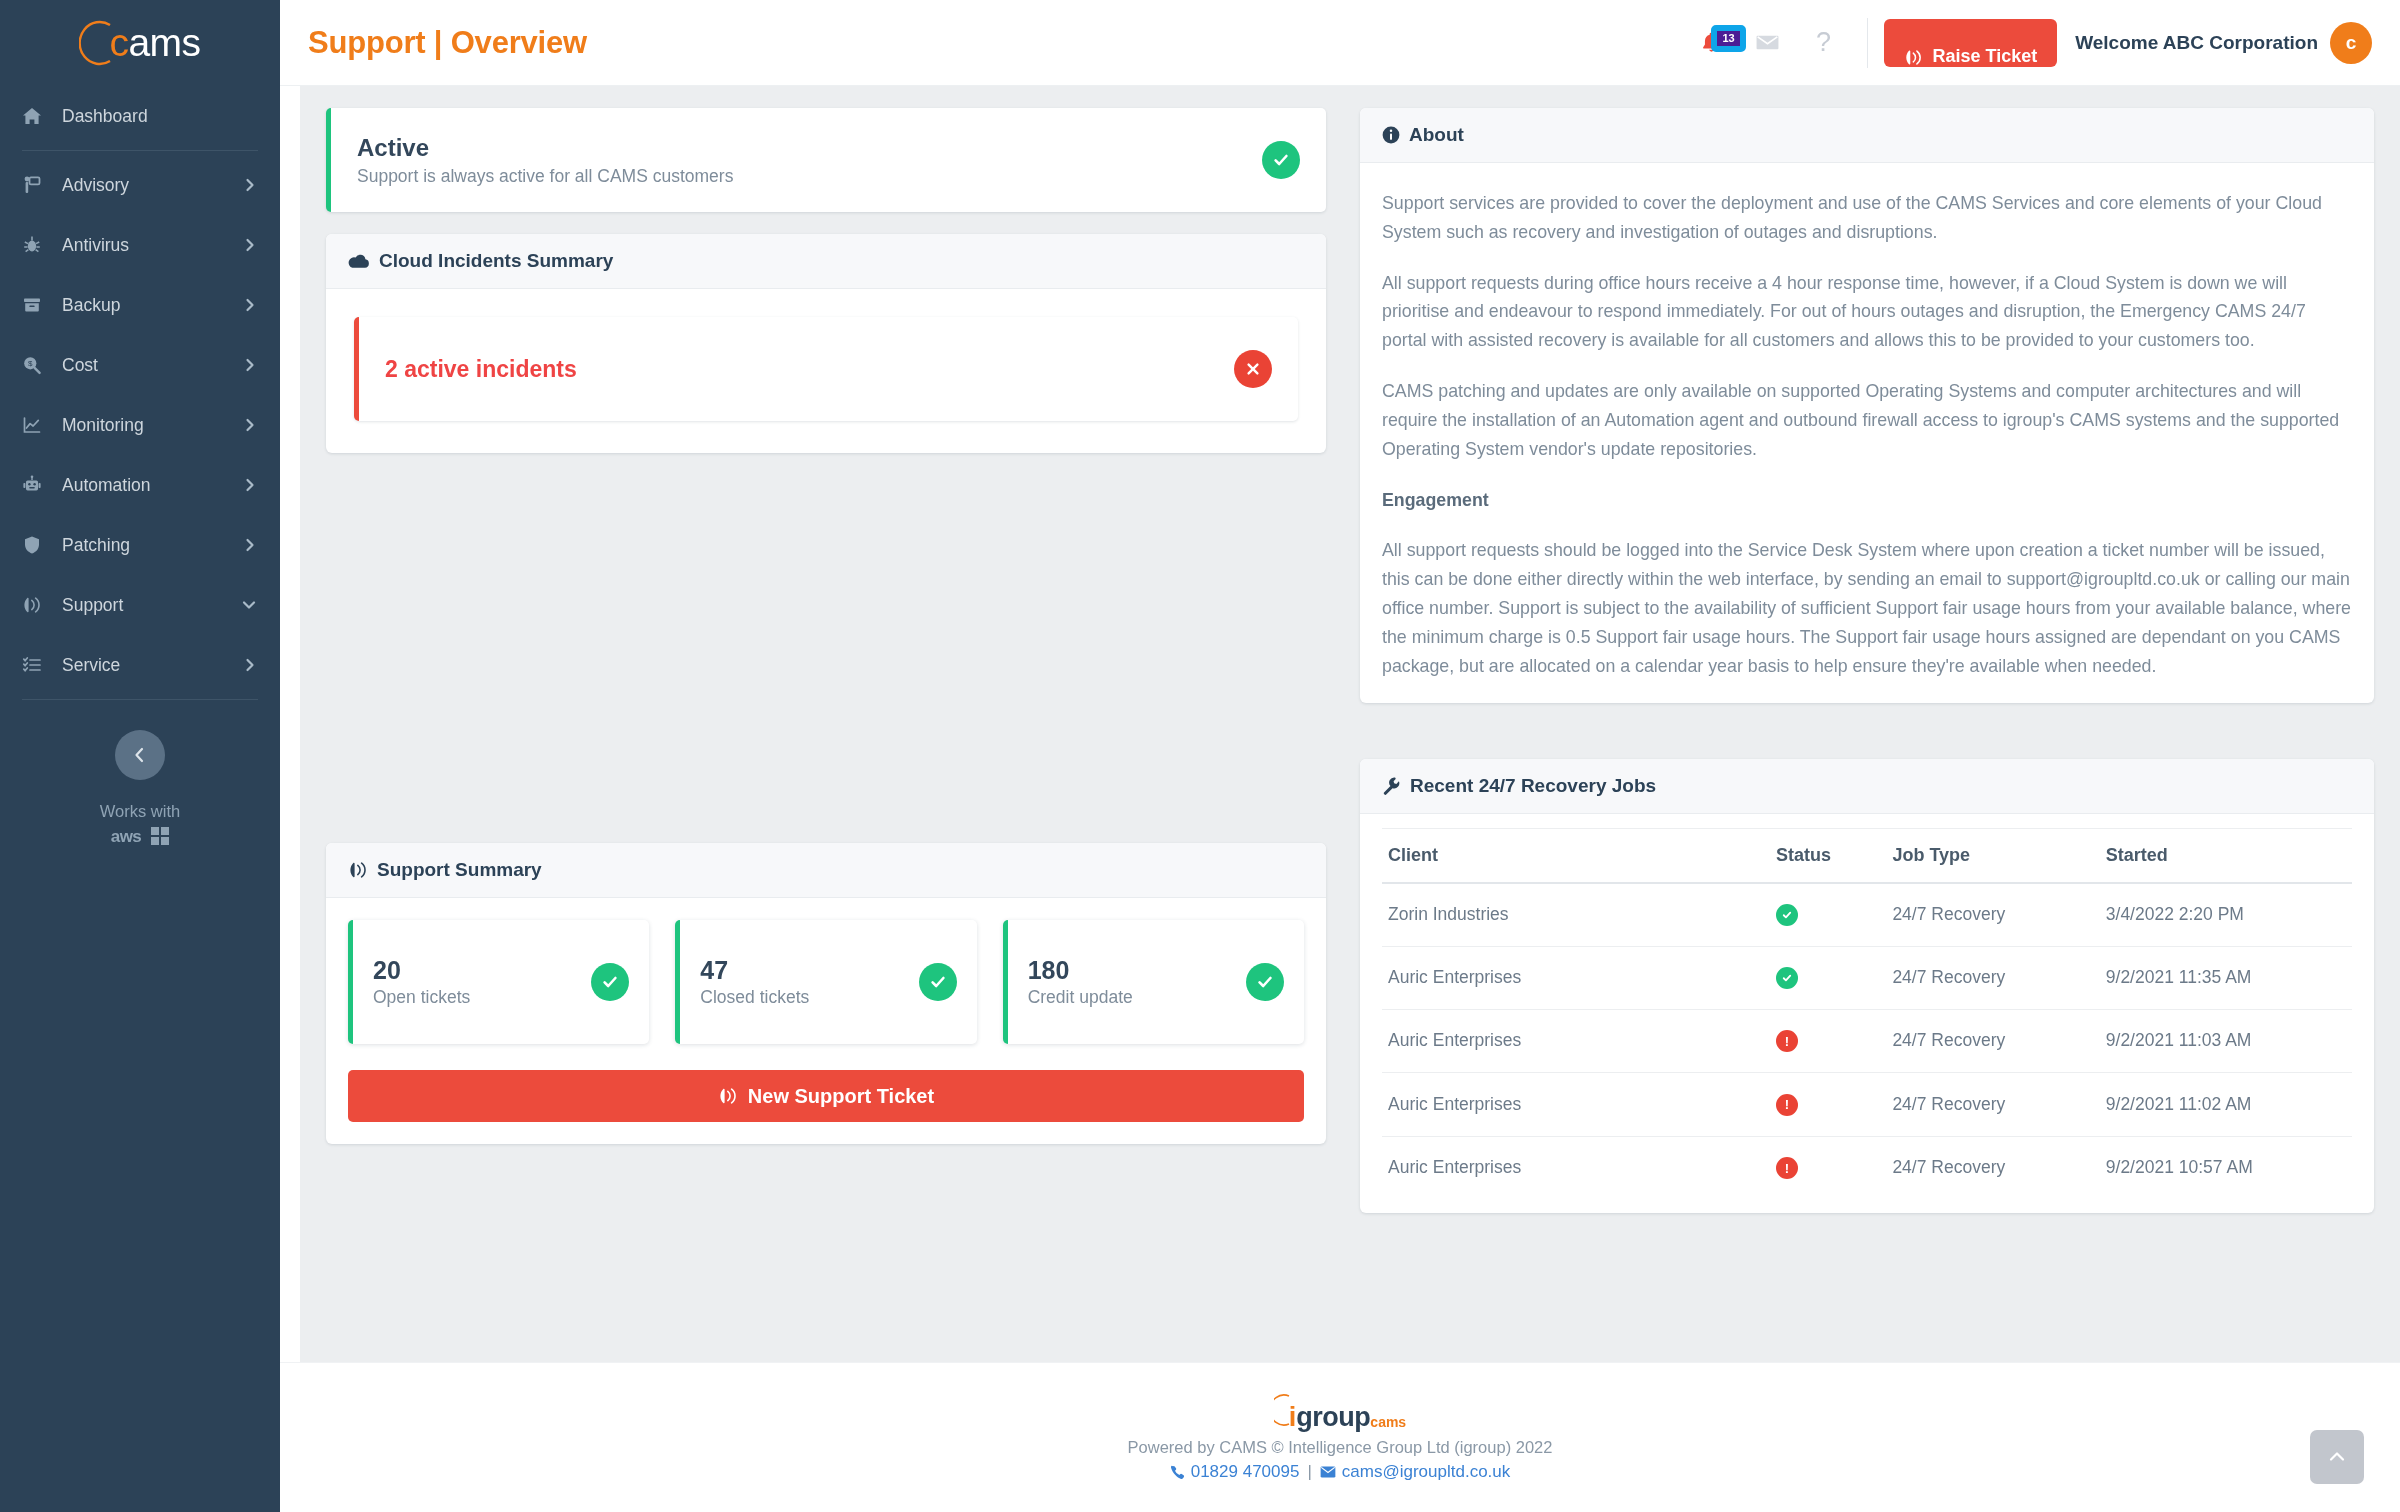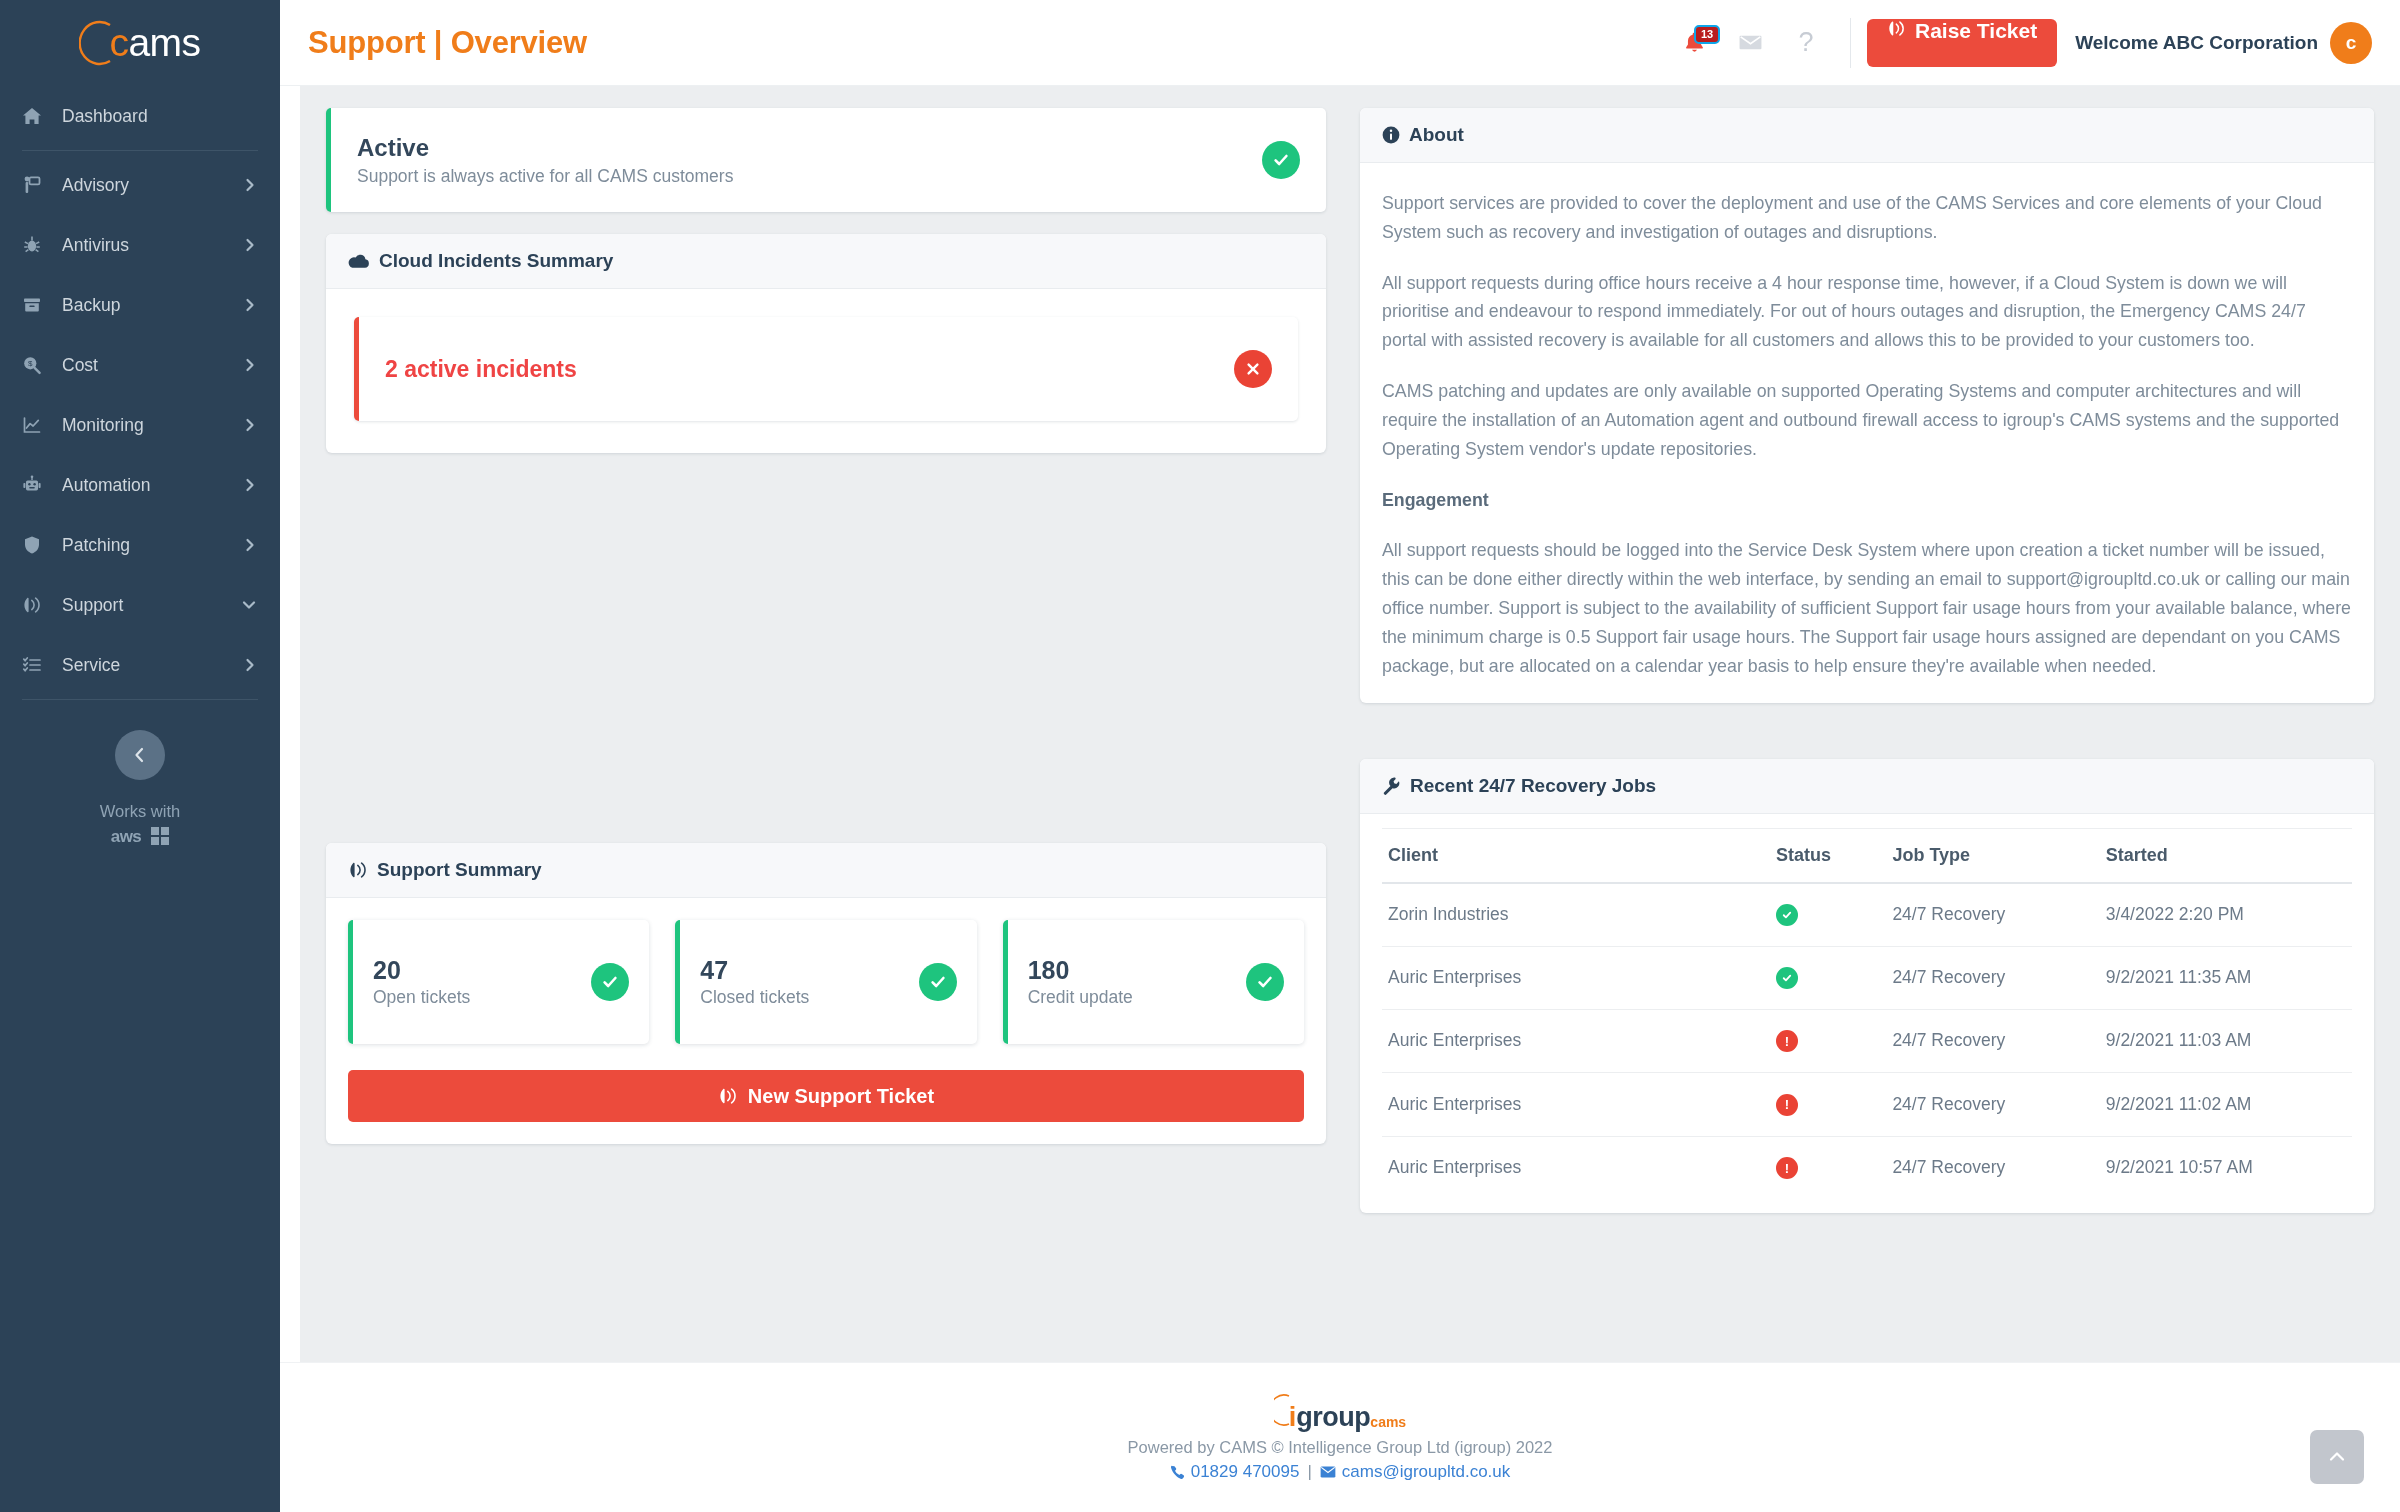--- a/index.html
+++ b/index.html
@@ -89,33 +89,33 @@
   }
   .page-title { color: #f07d1a; font-size: 31px; font-weight: 700; letter-spacing: -0.2px; }
   .topbar-right { margin-left: auto; display: flex; align-items: center; gap: 0; }
   .icon-btn {
     width: 56px; height: 56px;
     display: flex; align-items: center; justify-content: center;
     cursor: pointer; position: relative; color: #c7ccd4;
   }
   .bell-badge {
     position: absolute; top: 10px; left: 28px;
-    background: #b91c1c; color: #fff;
+    background: #4c1d95; color: #fff;
     font-size: 11px; font-weight: 700;
     border-radius: 5px; padding: 1px 5px; line-height: 1.25;
-    border: 2px solid #0ea5e9;
+    border: 6px solid #0ea5e9;
   }
   .tb-sep { width: 1px; height: 50px; background: #e4e8ec; margin: 0 16px; }
   .raise-btn {
     background: #ec4b3c; color: #fff;
     border: none; border-radius: 6px;
     height: 48px; padding: 0 20px;
-    font-size: 21px; font-weight: 700;
+    font-size: 18px; font-weight: 700;
     font-family: "Liberation Sans", sans-serif;
-    display: flex; align-items: flex-start; gap: 9px;
+    display: flex; align-items: flex-end; gap: 9px;
     cursor: pointer;
   }
   .welcome { color: #2c4257; font-size: 19px; font-weight: 700; margin-left: 18px; white-space: nowrap; }
   .avatar {
     width: 42px; height: 42px; border-radius: 50%;
     background: #f07d1a; color: #fff;
     display: flex; align-items: center; justify-content: center;
     font-size: 19px; font-weight: 600; margin-left: 12px; cursor: pointer;
   }
 

